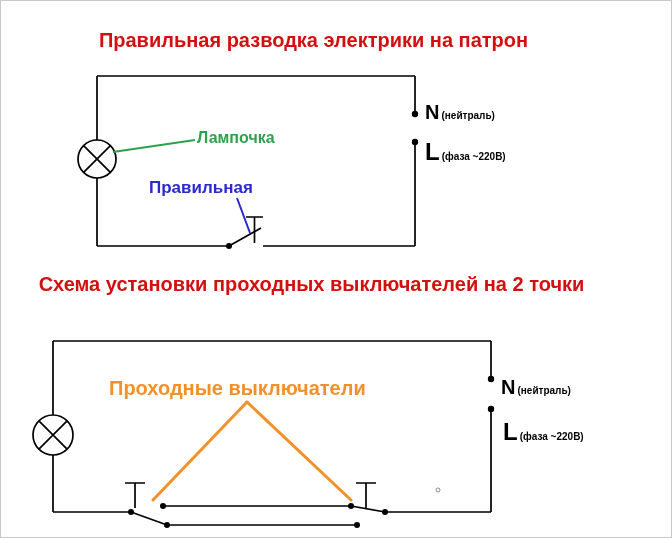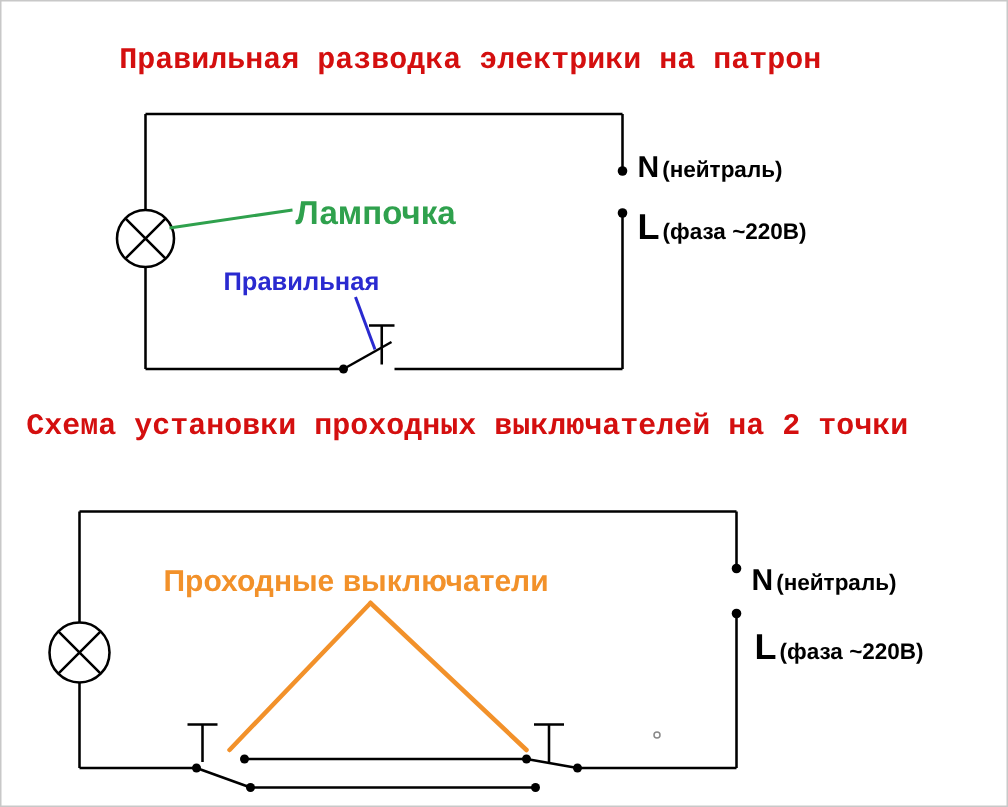--- a/index.html
+++ b/index.html
@@ -20,54 +20,54 @@
 
   .wire { fill:none; stroke:#000; stroke-width:1.7; }
   .dot  { fill:#000; stroke:none; }
   .pointer-green { fill:none; stroke:var(--lamp-color,#2fa14d); stroke-width:2; }
   .pointer-blue  { fill:none; stroke:var(--switch-color,#2a2ad0); stroke-width:2; }
   .orange { fill:none; stroke:var(--pass-color,#f2912a); stroke-width:3; stroke-linecap:round; }
   .stray { fill:none; stroke:#888; stroke-width:1; }
 
   .title {
     position:absolute;
-    font-family:Liberation Mono, monospace;
+    font-family:Liberation Sans, sans-serif;
     font-weight:bold;
     font-size:20px;
     color:var(--title-color,#d40f0f);
     text-align:center;
     white-space:nowrap;
   }
   #title1 { top:28px; left:40px; width:545px; }
   #title2 { top:272px; left:0; width:621px; }
 
   .lamp-label {
     position:absolute; left:196px; top:128px;
     color:var(--lamp-color,#2fa14d);
-    font-weight:bold; font-size:22px; white-space:nowrap;
+    font-weight:bold; font-size:16px; white-space:nowrap;
   }
   .switch-label {
     position:absolute; left:148px; top:177px;
     color:var(--switch-color,#2a2ad0);
     font-weight:bold; font-size:17px; white-space:nowrap;
   }
   .pass-label {
     position:absolute; left:108px; top:376px;
     color:var(--pass-color,#f2912a);
     font-weight:bold; font-size:20px; white-space:nowrap;text-align:center;
   }
 
   .terminal {
     position:absolute;
     display:flex; align-items:baseline; gap:2px;
     font-weight:bold; color:#000; white-space:nowrap;
   }
   .terminal .big    { font-size:20px; }
   .terminal .bigger { font-size:24px; }
-  .terminal .sub    { font-size:15px; }
+  .terminal .sub    { font-size:10px; }
 
   #term-n1 { left:424px; top:100px; }
   #term-l1 { left:424px; top:137px; }
   #term-n2 { left:500px; top:375px; }
   #term-l2 { left:502px; top:417px; }
 </style>
 </head>
 <body>
 
 <div class="canvas">

